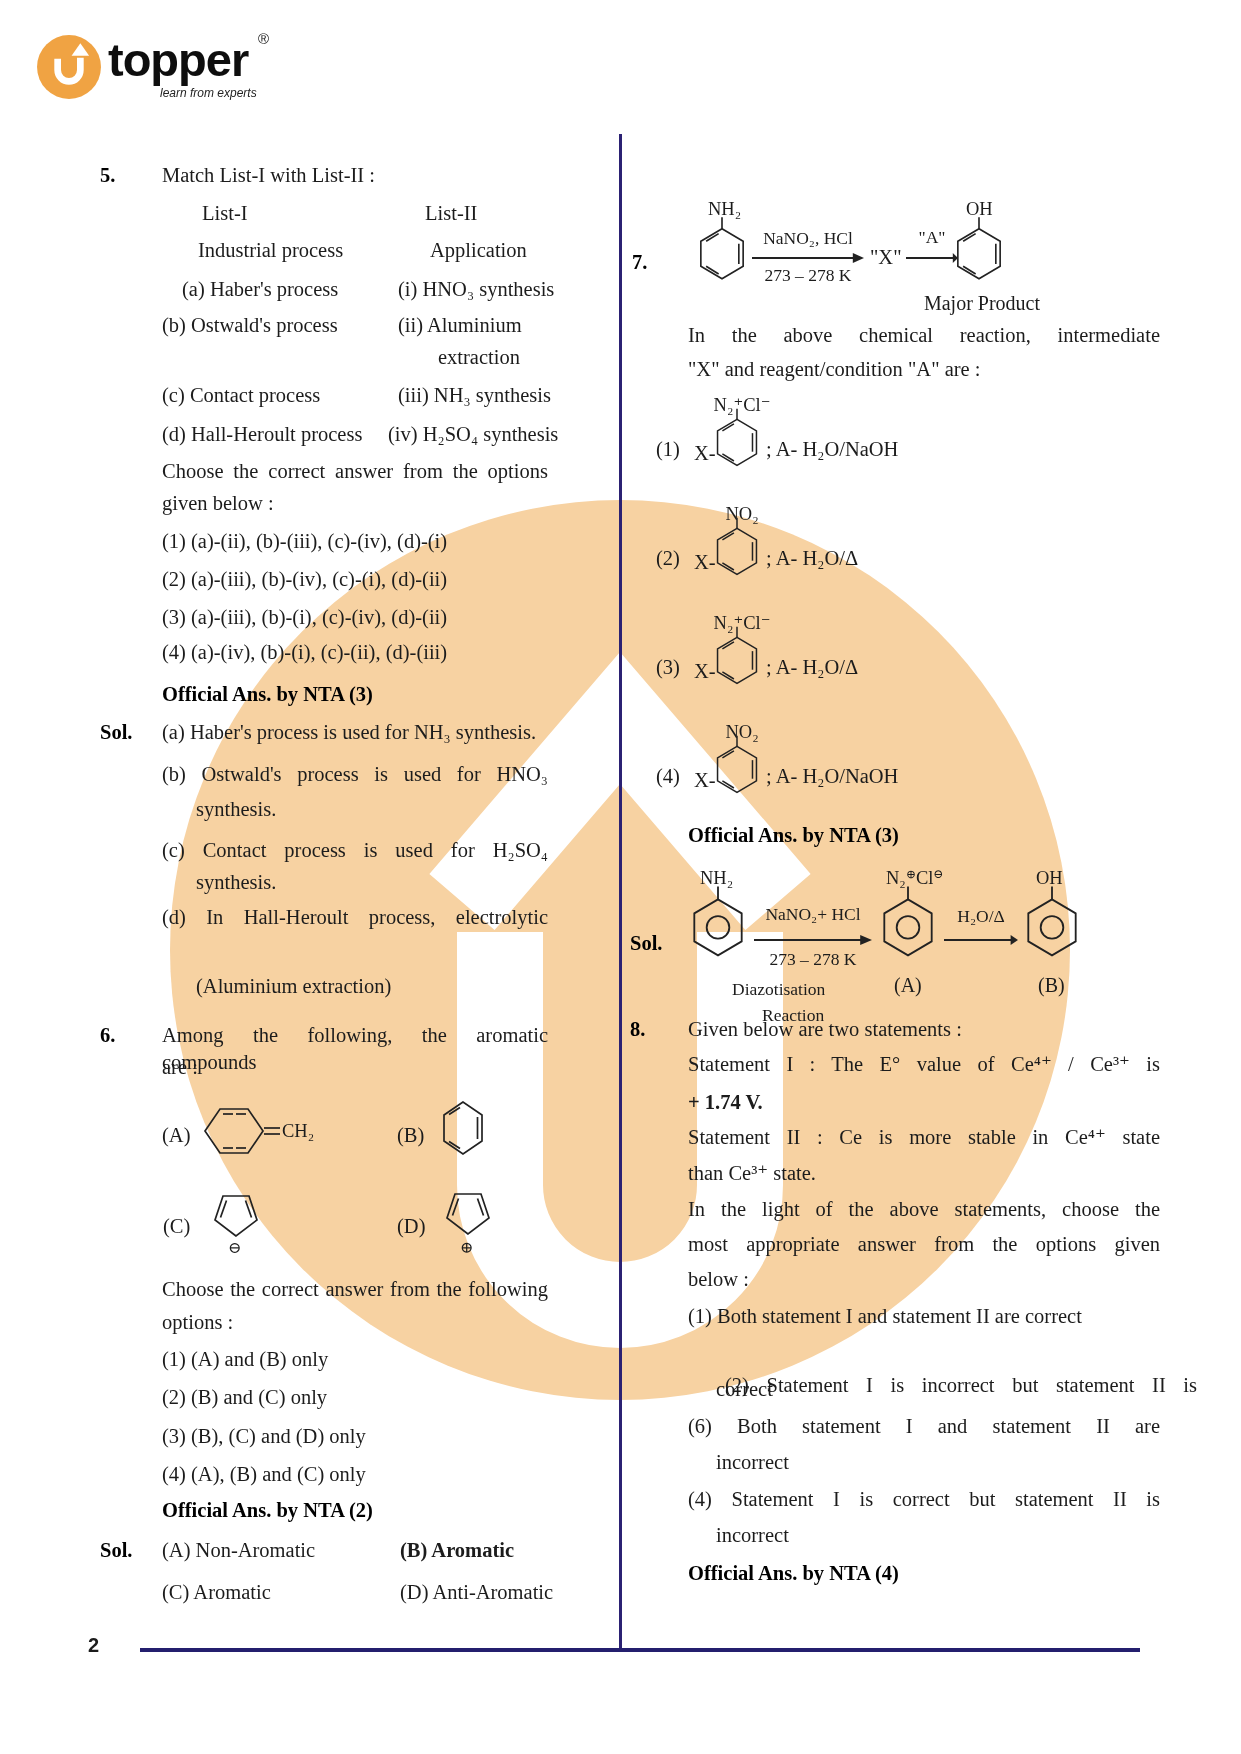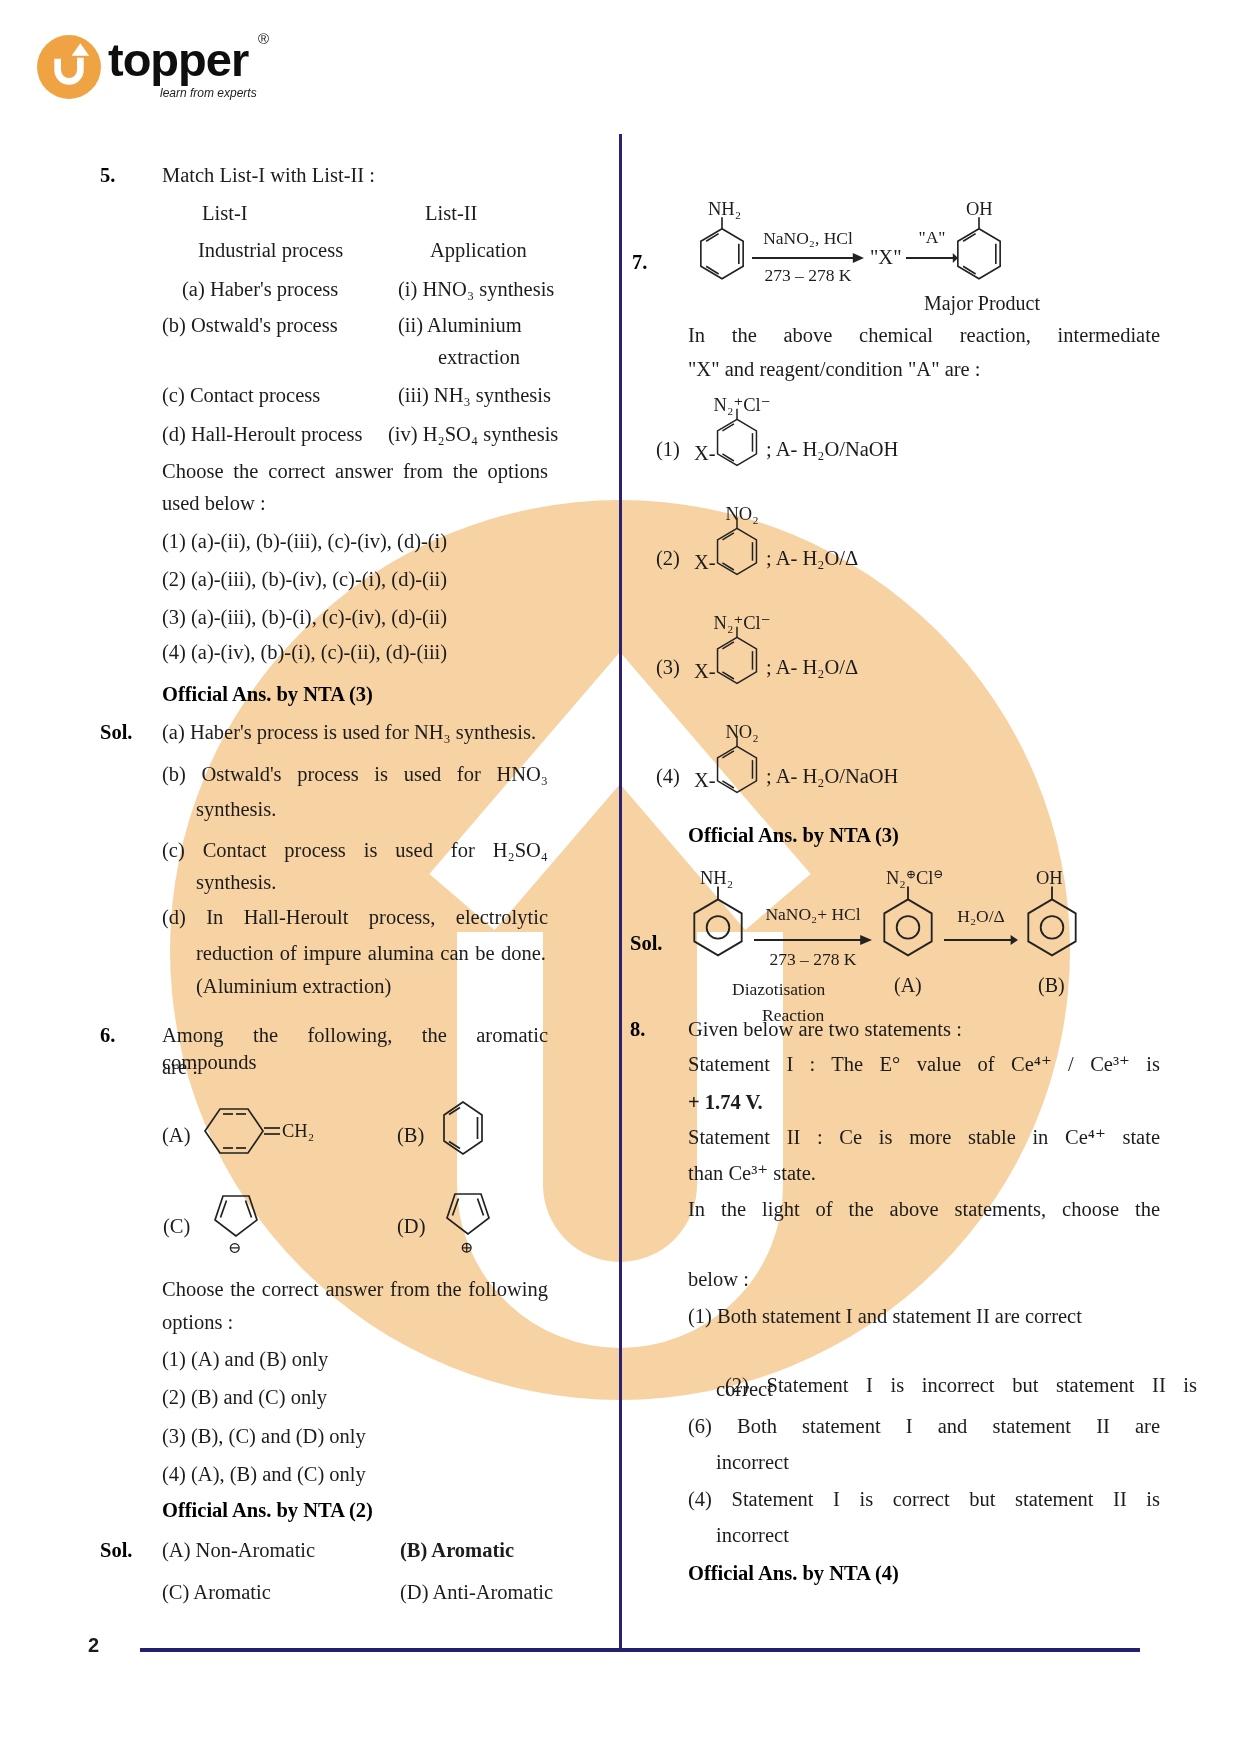--- a/index.html
+++ b/index.html
@@ -117,36 +117,35 @@
   <div class="ln" style="left:398px;top:276px;">(i) HNO₃ synthesis</div>
   <div class="ln" style="left:162px;top:312px;">(b) Ostwald's process</div>
   <div class="ln" style="left:398px;top:312px;">(ii) Aluminium</div>
   <div class="ln" style="left:438px;top:344px;">extraction</div>
   <div class="ln" style="left:162px;top:382px;">(c) Contact process</div>
   <div class="ln" style="left:398px;top:382px;">(iii) NH₃ synthesis</div>
   <div class="ln" style="left:162px;top:421px;">(d) Hall-Heroult process</div>
   <div class="ln" style="left:388px;top:421px;">(iv) H₂SO₄ synthesis</div>
 
   <div class="ln st" style="left:162px;top:458px;width:386px;">Choose the correct answer from the options</div>
-  <div class="ln" style="left:162px;top:490px;">used below :</div>
+  <div class="ln" style="left:162px;top:490px;">given below :</div>
 
   <div class="ln" style="left:162px;top:528px;">(1) (a)-(ii), (b)-(iii), (c)-(iv), (d)-(i)</div>
   <div class="ln" style="left:162px;top:566px;">(2) (a)-(iii), (b)-(iv), (c)-(i), (d)-(ii)</div>
   <div class="ln" style="left:162px;top:604px;">(3) (a)-(iii), (b)-(i), (c)-(iv), (d)-(ii)</div>
   <div class="ln" style="left:162px;top:639px;">(4) (a)-(iv), (b)-(i), (c)-(ii), (d)-(iii)</div>
   <div class="ln b" style="left:162px;top:681px;">Official Ans. by NTA (3)</div>
 
   <div class="ln b" style="left:100px;top:719px;">Sol.</div>
   <div class="ln" style="left:162px;top:719px;">(a) Haber's process is used for NH₃ synthesis.</div>
   <div class="ln st" style="left:162px;top:761px;width:386px;">(b) Ostwald's process is used for HNO₃</div>
   <div class="ln" style="left:196px;top:796px;">synthesis.</div>
   <div class="ln st" style="left:162px;top:837px;width:386px;">(c) Contact process is used for H₂SO₄</div>
   <div class="ln" style="left:196px;top:869px;">synthesis.</div>
   <div class="ln st" style="left:162px;top:904px;width:386px;">(d) In Hall-Heroult process, electrolytic</div>
-  <div class="ln st" style="left:196px;top:940px;width:350px;">reduction of impure alumina can be done.</div>
   <div class="ln" style="left:196px;top:973px;">(Aluminium extraction)</div>
 
   <div class="ln b" style="left:100px;top:1022px;">6.</div>
   <div class="ln st" style="left:162px;top:1022px;width:386px;">Among the following, the aromatic compounds</div>
   <div class="ln" style="left:162px;top:1054px;">are :</div>
 
   <div class="ln" style="left:162px;top:1122px;">(A)</div>
   <div class="struct" style="left:203px;top:1104px;">
     <svg width="78" height="54">
         <use href="#hexaexo"></use>
@@ -301,20 +300,21 @@
   </div>
   <div class="ln tag" style="left:1038px;top:972px;">(B)</div>
 
   <div class="ln b" style="left:630px;top:1016px;">8.</div>
   <div class="ln" style="left:688px;top:1016px;">Given below are two statements :</div>
   <div class="ln st" style="left:688px;top:1051px;width:472px;">Statement I : The E° value of Ce⁴⁺ / Ce³⁺ is</div>
   <div class="ln" style="left:688px;top:1089px;font-weight:bold;">+ 1.74 V.</div>
   <div class="ln st" style="left:688px;top:1124px;width:472px;">Statement II : Ce is more stable in Ce⁴⁺ state</div>
   <div class="ln" style="left:688px;top:1160px;">than Ce³⁺ state.</div>
   <div class="ln st" style="left:688px;top:1196px;width:472px;">In the light of the above statements, choose the</div>
+  <div class="ln st" style="left:688px;top:1231px;width:472px;">most appropriate answer from the options given</div>
   <div class="ln" style="left:688px;top:1266px;">below :</div>
   <div class="ln" style="left:688px;top:1303px;">(1) Both statement I and statement II are correct</div>
   <div class="ln st" style="left:725px;top:1340px;width:472px;margin-top:32px;">(2) Statement I is incorrect but statement II is</div>
   <div class="ln" style="left:716px;top:1376px;">correct</div>
   <div class="ln st" style="left:688px;top:1413px;width:472px;">(6) Both statement I and statement II are</div>
   <div class="ln" style="left:716px;top:1449px;">incorrect</div>
   <div class="ln st" style="left:688px;top:1486px;width:472px;">(4) Statement I is correct but statement II is</div>
   <div class="ln" style="left:716px;top:1522px;">incorrect</div>
   <div class="ln b" style="left:688px;top:1560px;">Official Ans. by NTA (4)</div>
 

